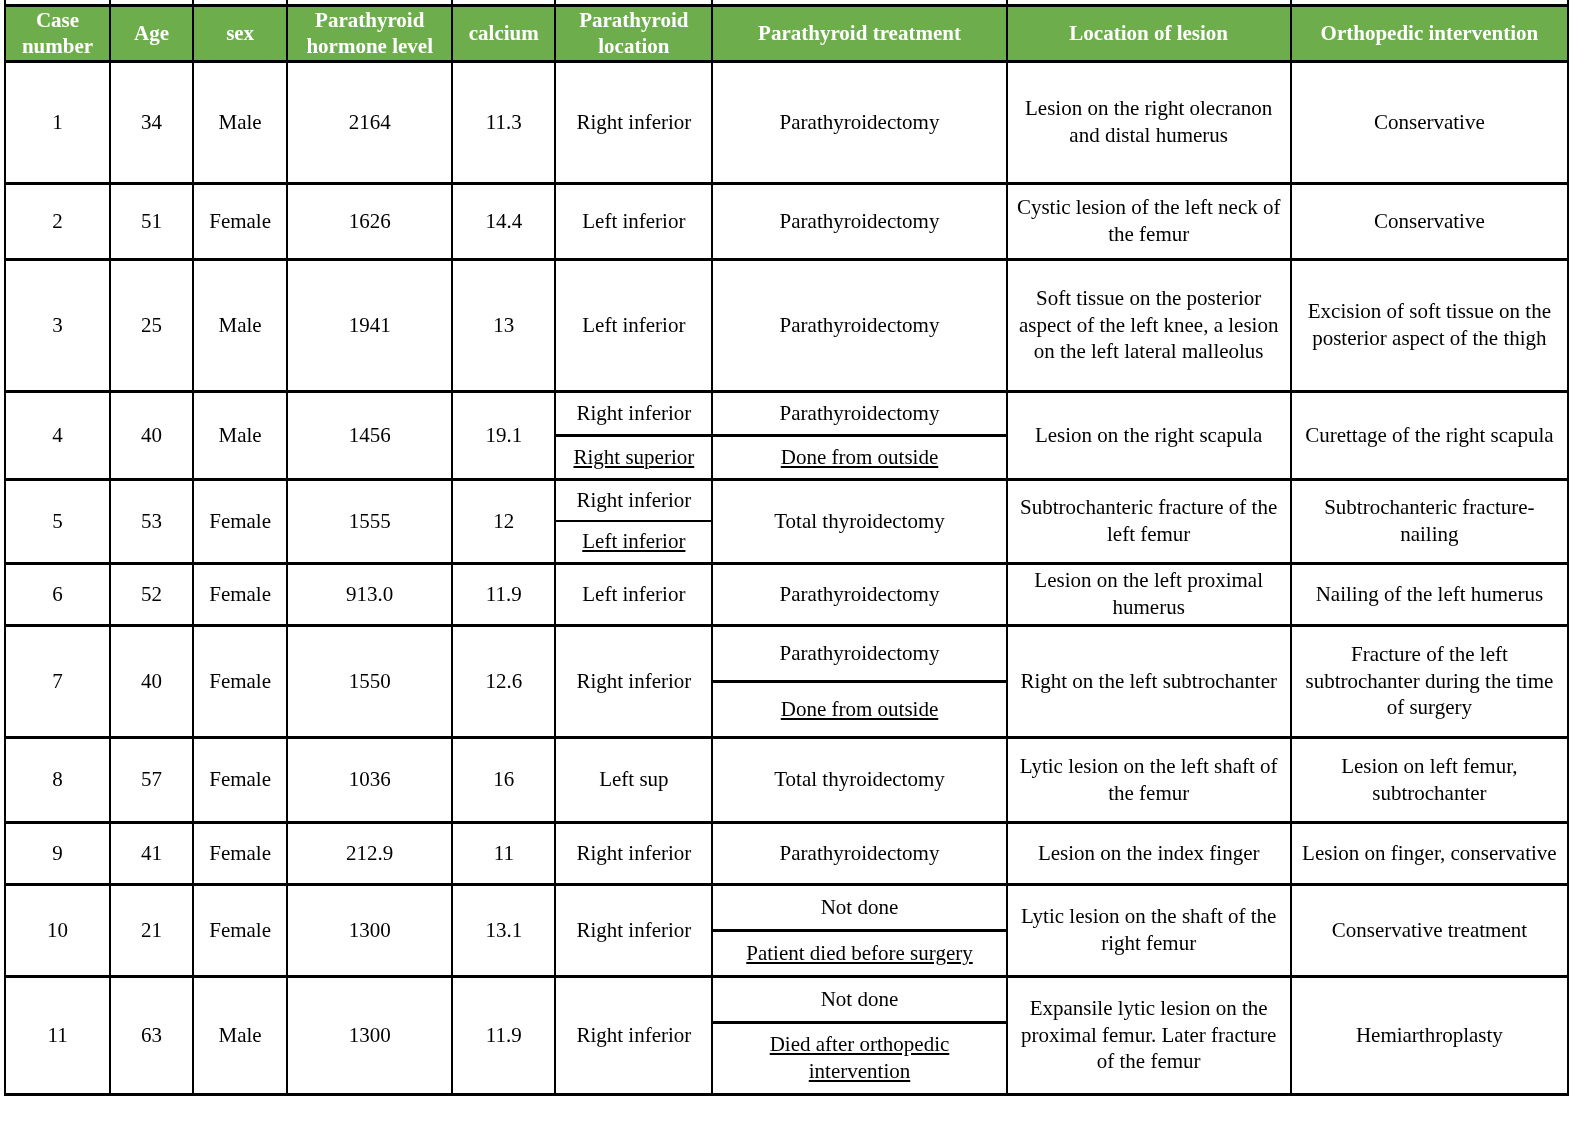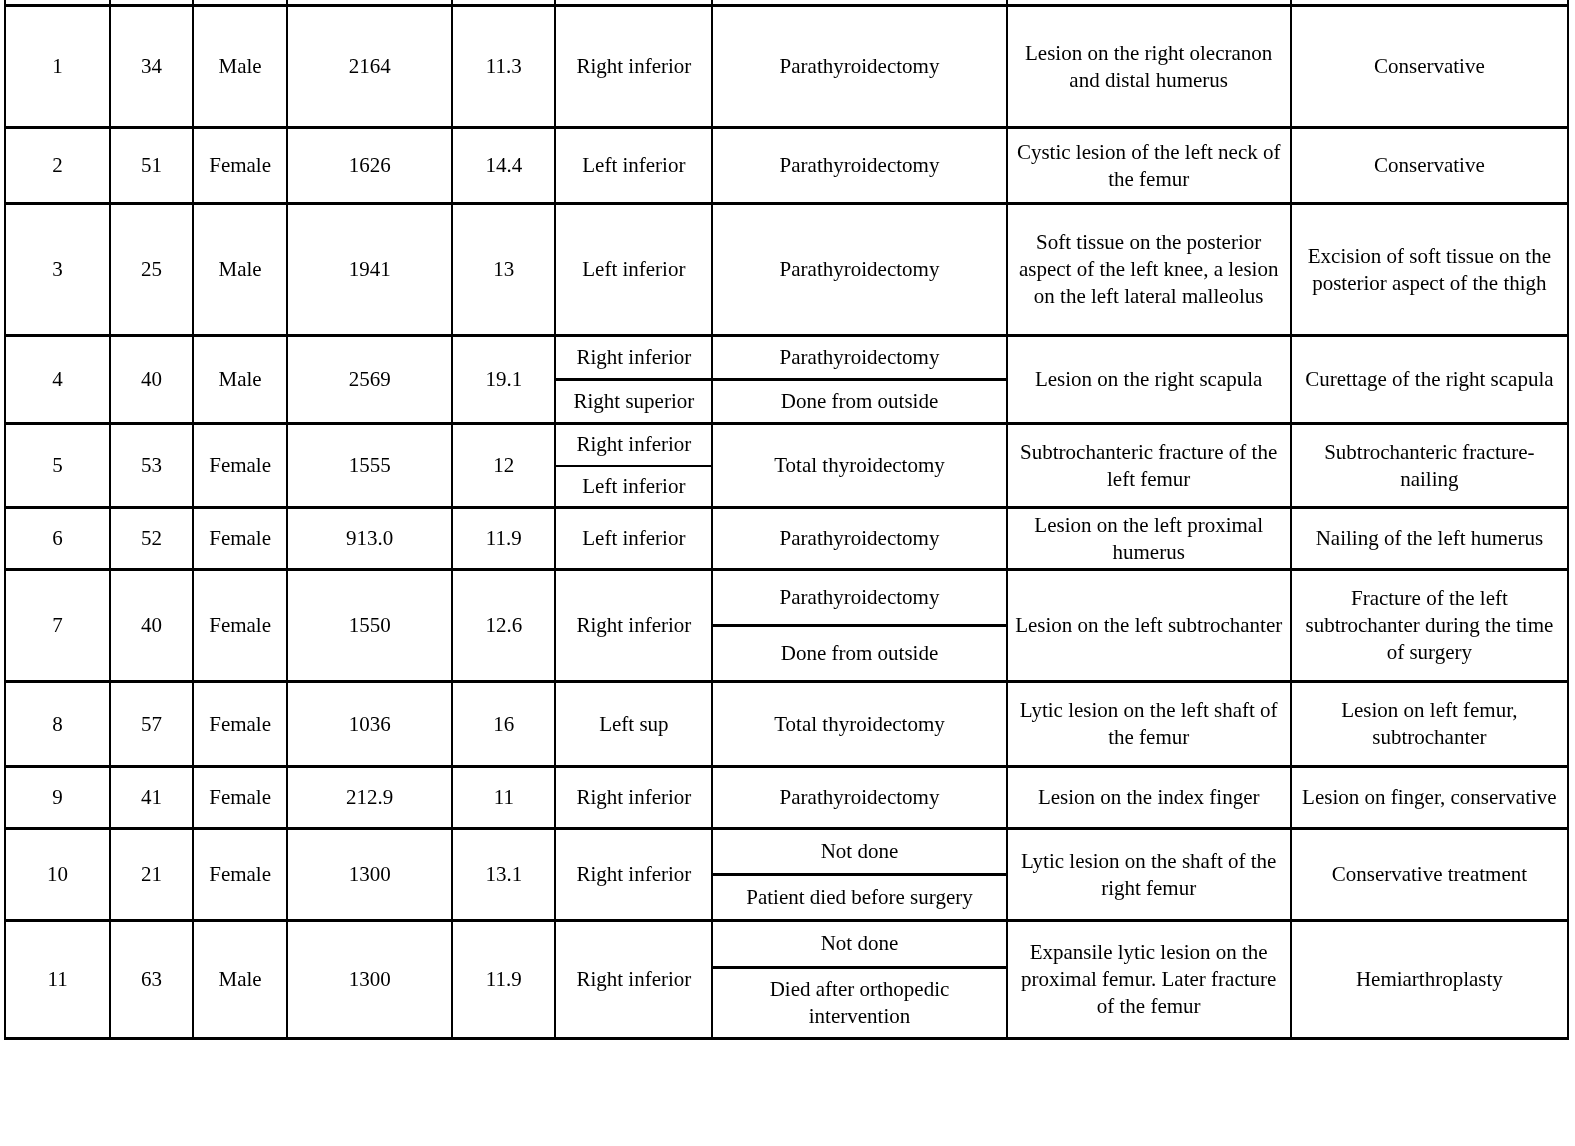--- a/index.html
+++ b/index.html
@@ -26,21 +26,21 @@
     font-weight:bold;line-height:1.25;
   }
   tr.head{height:55px;}
   tr.r1{height:122px;} tr.r2{height:76px;}  tr.r3{height:132px;}
   tr.r4{height:88px;}  tr.r5{height:84px;}  tr.r6{height:62px;}
   tr.r7{height:112px;} tr.r8{height:85px;}  tr.r9{height:62px;}
   tr.r10{height:92px;} tr.r11{height:118px;}
   .split-cell{position:relative;padding:0;}
   .split{position:absolute;inset:0;display:flex;flex-direction:column;}
   .sub{flex:1;display:flex;align-items:center;justify-content:center;padding:0 4px;}
-  .sub + .sub{border-top:3px solid var(--border,#000);}
+  .sub + .sub{border-top:3px solid var(--border,#000);text-decoration:underline;}
   .split.thin .sub + .sub{border-top-width:2px;}
   tr.r11 .sub:first-child{flex:0.78;}
   tr.r11 .sub:last-child{flex:1.22;}
 </style>
 </head>
 <body>
 
 <table>
   <colgroup>
     <col style="width:105px">
@@ -60,20 +60,31 @@
         <td></td>
         <td></td>
         <td></td>
         <td></td>
         <td></td>
         <td></td>
         <td></td>
         <td></td>
   </tr>
 
+  <tr class="head">
+    <th>Case number</th>
+    <th>Age</th>
+    <th>sex</th>
+    <th>Parathyroid hormone level</th>
+    <th>calcium</th>
+    <th>Parathyroid location</th>
+    <th>Parathyroid treatment</th>
+    <th>Location of lesion</th>
+    <th>Orthopedic intervention</th>
+  </tr>
 
   <tr class="r1">
     <td>1</td>
     <td>34</td>
     <td>Male</td>
     <td>2164</td>
     <td>11.3</td>
     <td>Right inferior</td>
     <td>Parathyroidectomy</td>
     <td>Lesion on the right olecranon and distal humerus</td>
@@ -101,21 +112,21 @@
     <td>Left inferior</td>
     <td>Parathyroidectomy</td>
     <td>Soft tissue on the posterior aspect of the left knee, a lesion on the left lateral malleolus</td>
     <td>Excision of soft tissue on the posterior aspect of the thigh</td>
   </tr>
 
   <tr class="r4">
     <td>4</td>
     <td>40</td>
     <td>Male</td>
-    <td>2569</td>
+    <td>1456</td>
     <td>19.1</td>
     <td class="split-cell">
       <div class="split">
         <div class="sub">Right inferior</div>
         <div class="sub">Right superior</div>
       </div>
     </td>
     <td class="split-cell">
       <div class="split">
         <div class="sub">Parathyroidectomy</div>
@@ -161,21 +172,21 @@
     <td>Female</td>
     <td>1550</td>
     <td>12.6</td>
     <td>Right inferior</td>
     <td class="split-cell">
       <div class="split">
         <div class="sub">Parathyroidectomy</div>
         <div class="sub">Done from outside</div>
       </div>
     </td>
-    <td>Lesion on the left subtrochanter</td>
+    <td>Right on the left subtrochanter</td>
     <td>Fracture of the left subtrochanter during the time of surgery</td>
   </tr>
 
   <tr class="r8">
     <td>8</td>
     <td>57</td>
     <td>Female</td>
     <td>1036</td>
     <td>16</td>
     <td>Left sup</td>

